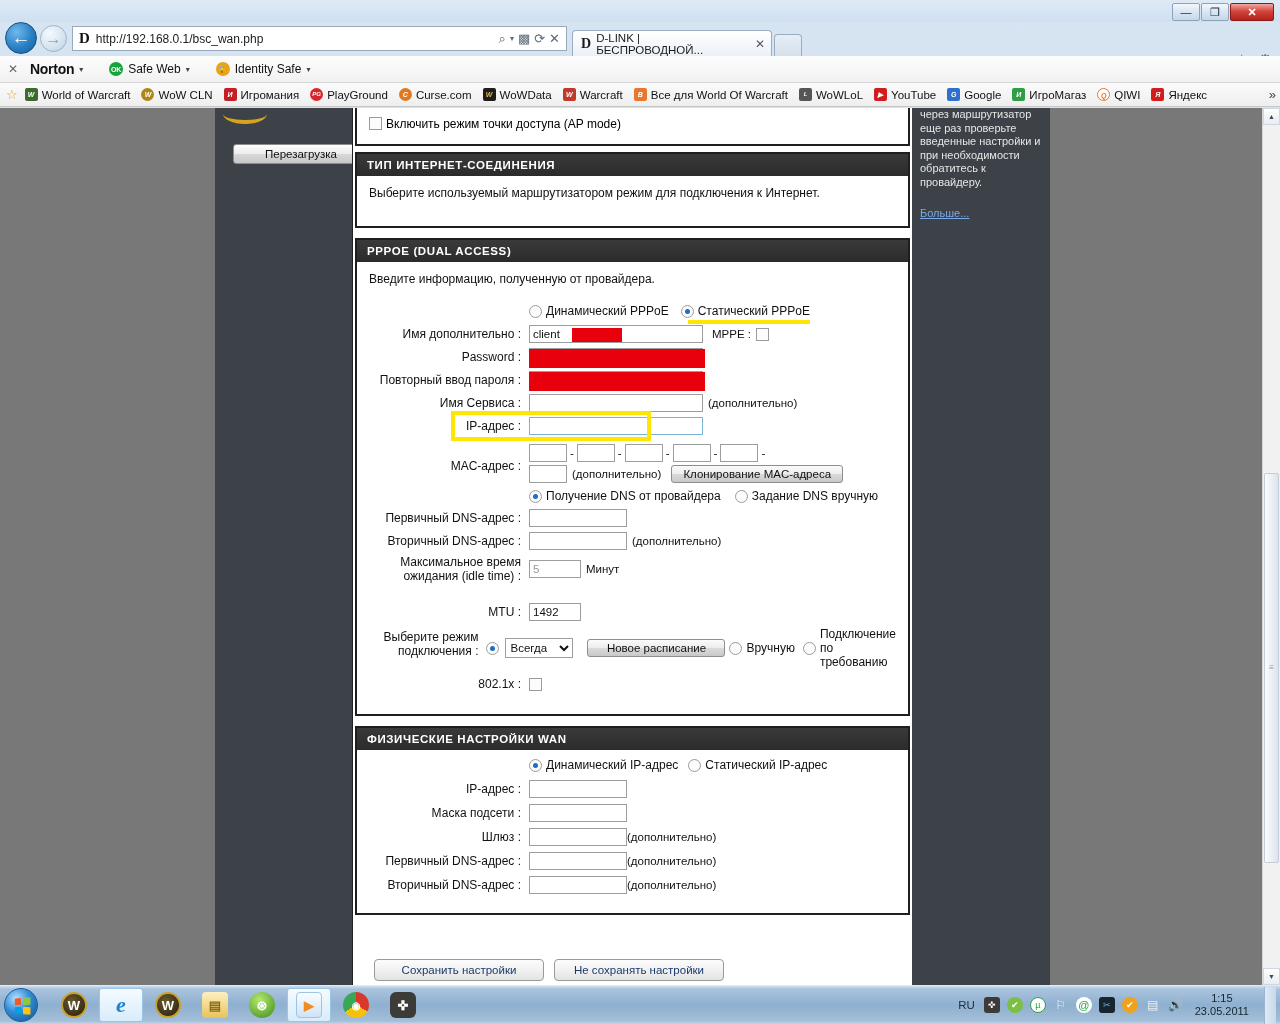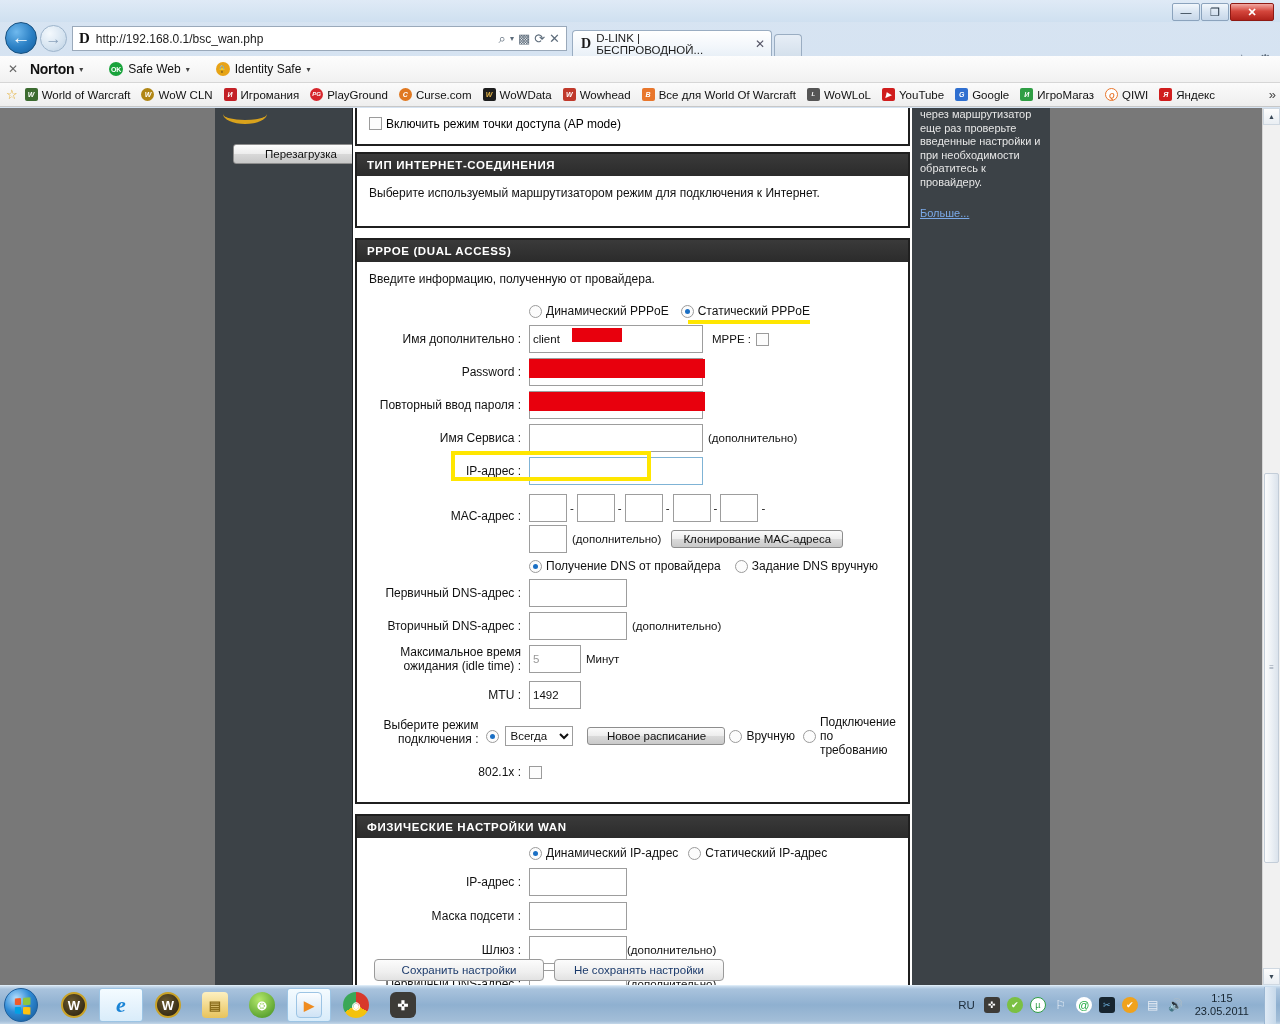--- a/index.html
+++ b/index.html
@@ -184,21 +184,21 @@
   }
 
   
   .frow { display:flex; align-items:center; margin-bottom:5px; }
   .flabel {
     width:160px; text-align:right; padding-right:8px;
     font-size:12px; color:#111; line-height:14px;
   }
   .fctl { display:flex; align-items:center; gap:5px; }
   input[type=text] {
-    height:28px; border:1px solid #9d9d9d; background:#fff;
+    height:18px; border:1px solid #9d9d9d; background:#fff;
     font-family:"Liberation Sans", sans-serif; font-size:11.5px; color:#111;
     padding:0 3px;
   }
   .ti-wide { width:174px; }
   .ti-med  { width:98px;  }
   .ti-small{ width:52px;  }
   .ti-mac  { width:38px;  }
   .hint { font-size:11.5px; color:#111; }
   .redbar { position:absolute; background:#e8000d; }
 
@@ -368,21 +368,21 @@
       <span class="bm">
           <i class="bm-ico" style="background:#e07820;border-radius:50%">C</i>
           <span>Curse.com</span>
         </span>
       <span class="bm">
           <i class="bm-ico" style="background:#1d1d1d;color:#e8b84b">W</i>
           <span>WoWData</span>
         </span>
       <span class="bm">
           <i class="bm-ico" style="background:#c0392b">W</i>
-          <span>Wowhead</span>
+          <span>Warcraft</span>
         </span>
       <span class="bm">
           <i class="bm-ico" style="background:#e8762c">B</i>
           <span>Все для World Of Warcraft</span>
         </span>
       <span class="bm">
           <i class="bm-ico" style="background:#555;font-size:6px">L</i>
           <span>WoWLoL</span>
         </span>
       <span class="bm">
@@ -552,21 +552,21 @@
               </div>
 
               <div class="frow" style="">
                 <div class="flabel">Максимальное время ожидания (idle time) :</div>
                 <div class="fctl">
                   <input type="text" class="ti-small" style="color: rgb(153, 153, 153);" value="5">
                   <span class="hint">Минут</span>
                 </div>
               </div>
 
-              <div class="frow" style="margin-top:8px">
+              <div class="frow" style="margin-top:20px">
                 <div class="flabel">MTU :</div>
                 <div class="fctl">
                     <input type="text" class="ti-small" value="1492" style="">
                   </div>
               </div>
 
               <div class="frow" style="align-items:flex-start; margin-top:6px">
                 <div class="flabel" style="padding-top:3px">Выберите режим подключения :</div>
                 <div style="display:flex;gap:4px">
                   <div style="display:flex;align-items:center;gap:6px">

